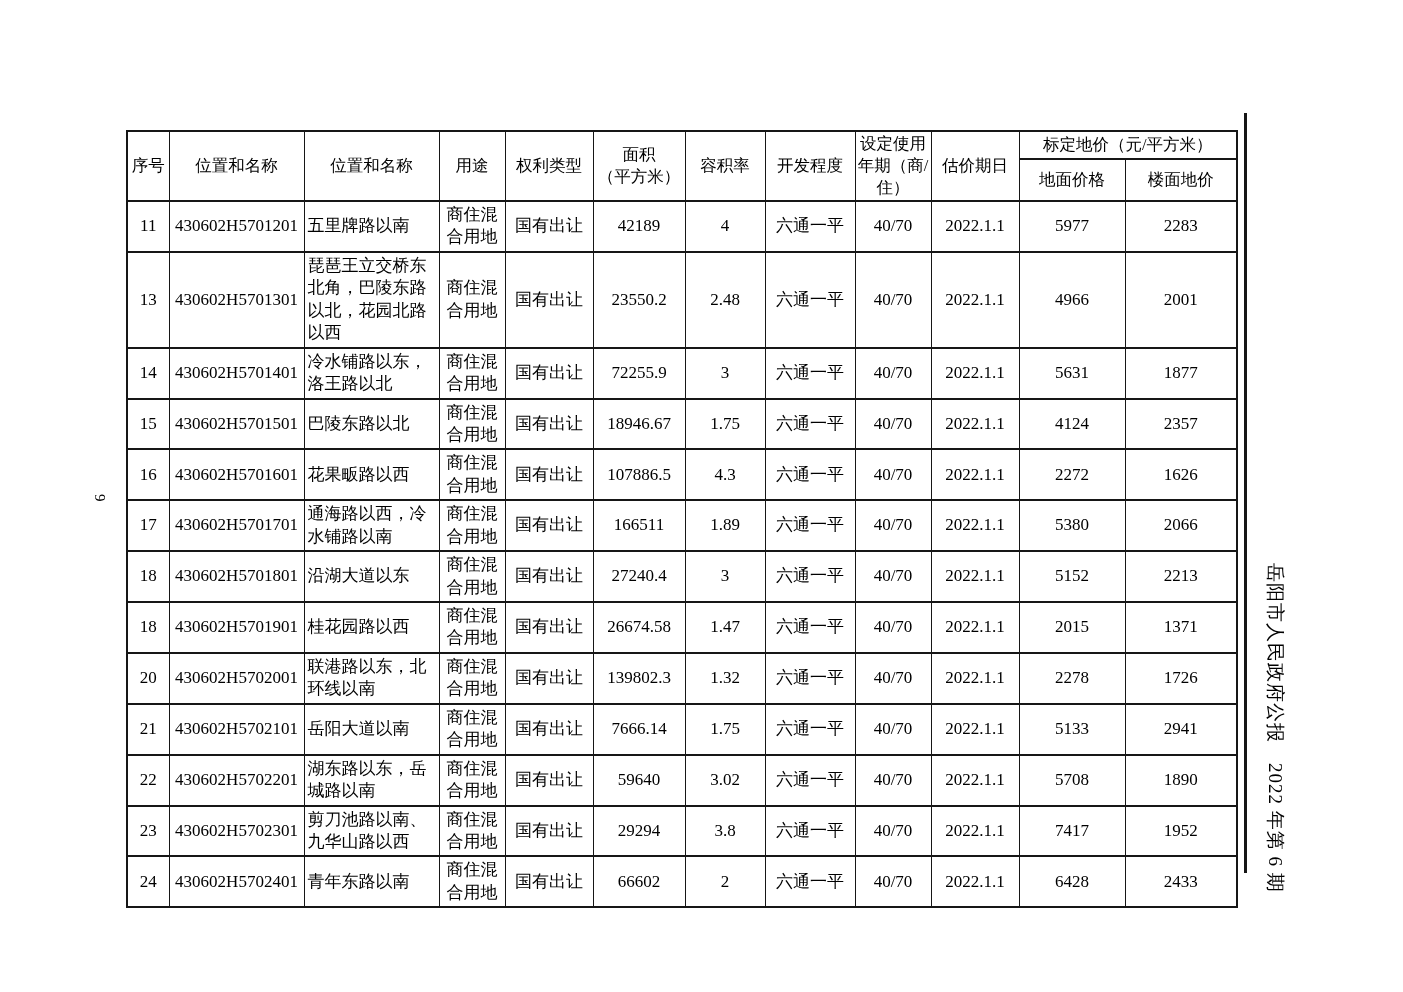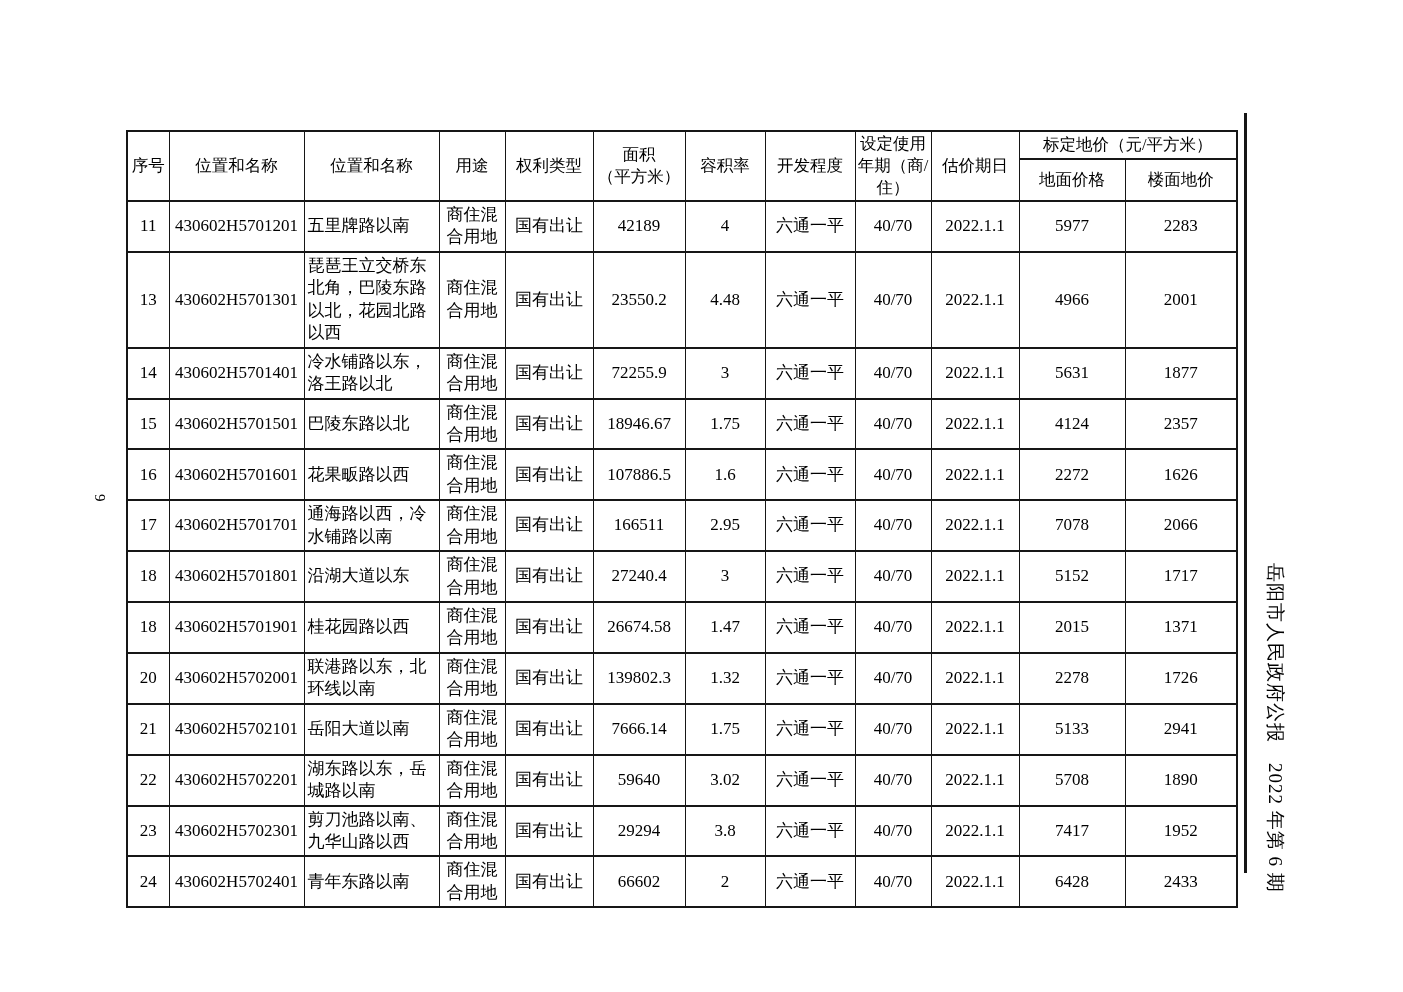--- a/index.html
+++ b/index.html
@@ -118,21 +118,21 @@
     <td>5977</td>
     <td>2283</td>
   </tr>
         <tr>
     <td>13</td>
     <td>430602H5701301</td>
     <td class="cell-location">琵琶王立交桥东北角，巴陵东路以北，花园北路以西</td>
     <td>商住混合用地</td>
     <td>国有出让</td>
     <td>23550.2</td>
-    <td>4.48</td>
+    <td>2.48</td>
     <td>六通一平</td>
     <td>40/70</td>
     <td>2022.1.1</td>
     <td>4966</td>
     <td>2001</td>
   </tr>
         <tr>
     <td>14</td>
     <td>430602H5701401</td>
     <td class="cell-location">冷水铺路以东，洛王路以北</td>
@@ -160,54 +160,54 @@
     <td>4124</td>
     <td>2357</td>
   </tr>
         <tr>
     <td>16</td>
     <td>430602H5701601</td>
     <td class="cell-location">花果畈路以西</td>
     <td>商住混合用地</td>
     <td>国有出让</td>
     <td>107886.5</td>
-    <td>1.6</td>
+    <td>4.3</td>
     <td>六通一平</td>
     <td>40/70</td>
     <td>2022.1.1</td>
     <td>2272</td>
     <td>1626</td>
   </tr>
         <tr>
     <td>17</td>
     <td>430602H5701701</td>
     <td class="cell-location">通海路以西，冷水铺路以南</td>
     <td>商住混合用地</td>
     <td>国有出让</td>
     <td>166511</td>
-    <td>2.95</td>
-    <td>六通一平</td>
-    <td>40/70</td>
-    <td>2022.1.1</td>
-    <td>7078</td>
+    <td>1.89</td>
+    <td>六通一平</td>
+    <td>40/70</td>
+    <td>2022.1.1</td>
+    <td>5380</td>
     <td>2066</td>
   </tr>
         <tr>
     <td>18</td>
     <td>430602H5701801</td>
     <td class="cell-location">沿湖大道以东</td>
     <td>商住混合用地</td>
     <td>国有出让</td>
     <td>27240.4</td>
     <td>3</td>
     <td>六通一平</td>
     <td>40/70</td>
     <td>2022.1.1</td>
     <td>5152</td>
-    <td>1717</td>
+    <td>2213</td>
   </tr>
         <tr>
     <td>18</td>
     <td>430602H5701901</td>
     <td class="cell-location">桂花园路以西</td>
     <td>商住混合用地</td>
     <td>国有出让</td>
     <td>26674.58</td>
     <td>1.47</td>
     <td>六通一平</td>

